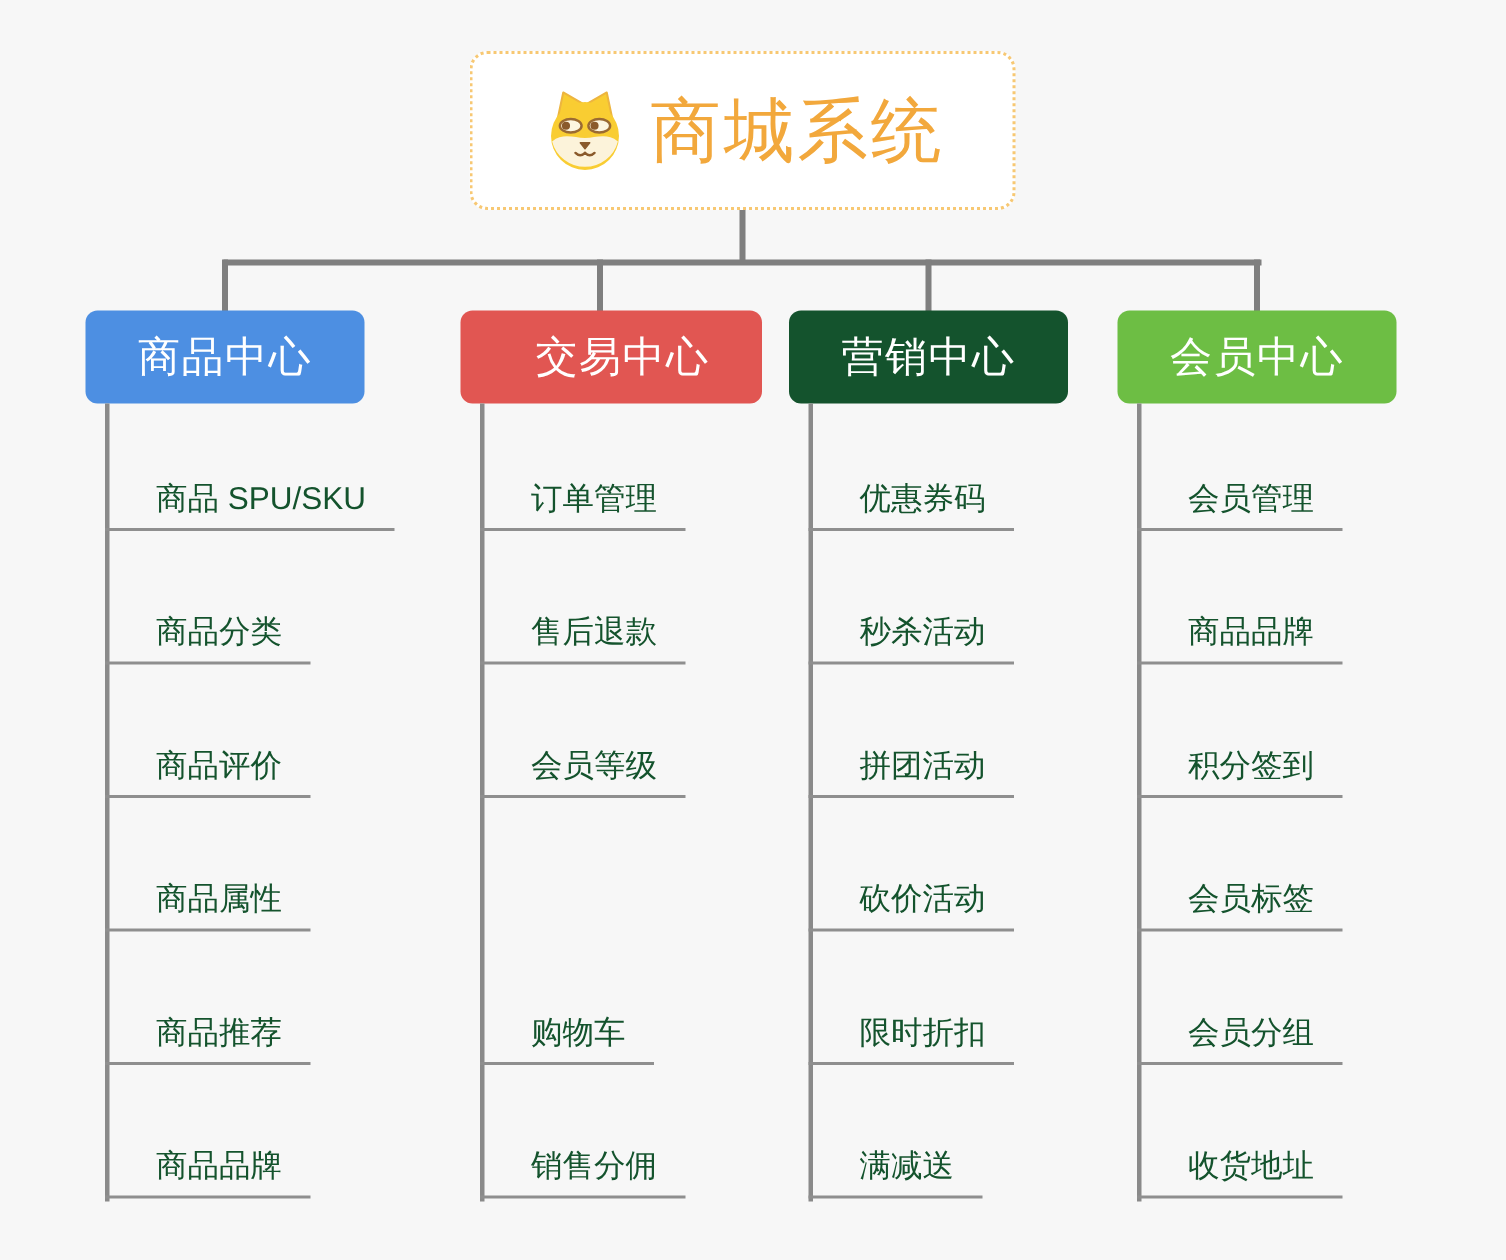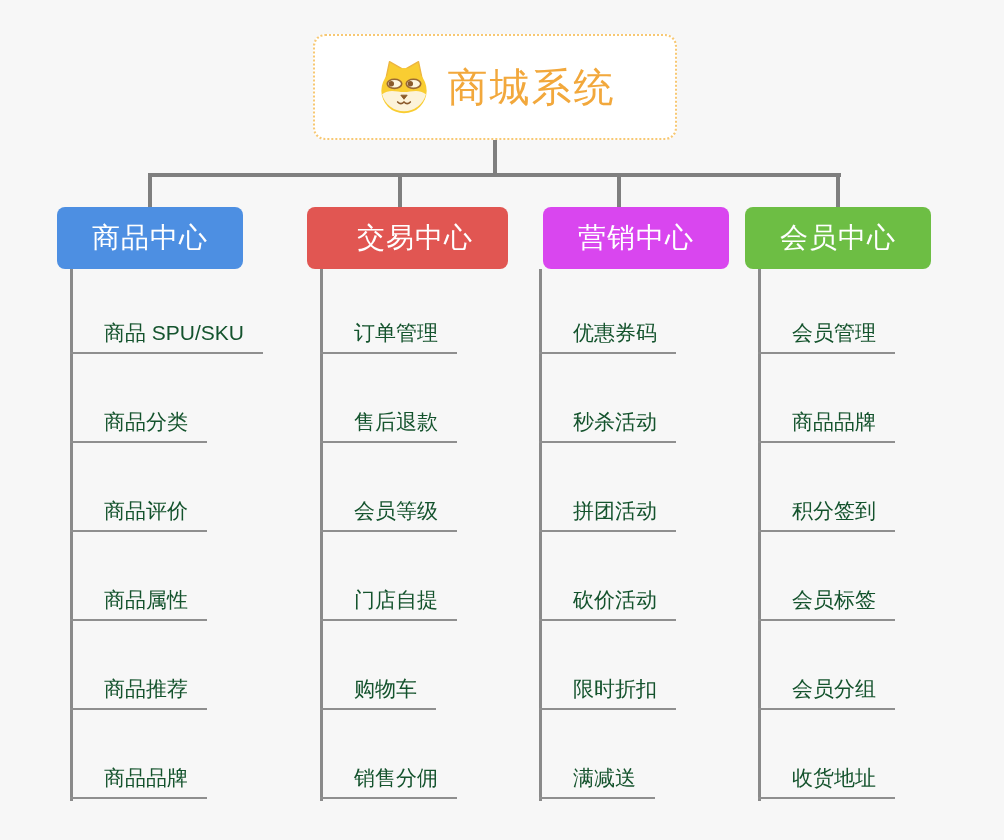--- a/index.html
+++ b/index.html
@@ -12,21 +12,21 @@
   .root-stem{left:493px;top:140px;width:4px;height:36px;}
   .hline{left:149px;top:173px;width:692px;height:4px;}
   .drop{left:91px;top:173px;width:4px;height:38px;}
   
   .root-node{
     position:absolute;left:313px;top:34px;width:364px;height:106px;
     background:#ffffff;border:2px dotted #f7c873;border-radius:12px;
     display:flex;align-items:center;justify-content:center;gap:15px;
     box-sizing:border-box;
   }
-  .root-title{font-size:40px;font-weight:500;color:#f2a83c;letter-spacing:2px;}
+  .root-title{font-size:47px;font-weight:500;color:#f2a83c;letter-spacing:2px;}
   .dog{width:58px;height:58px;flex:0 0 auto;}
   
   .column{position:absolute;top:0;width:250px;height:817px;}
   .col-0{left:57px}.col-1{left:307px}.col-2{left:526px}.col-3{left:745px}
   .branch-header{
     position:absolute;left:0;top:207px;width:186px;height:62px;
     border-radius:8px;color:#ffffff;font-size:28px;
     display:flex;align-items:center;justify-content:center;letter-spacing:1px;
   }
   .vline{position:absolute;left:13px;top:269px;width:3px;height:532px;background:#8a8a8a;}
@@ -78,28 +78,27 @@
 
   <div class="column col-1">
     <div class="tline drop" style="background-color: rgb(127, 127, 127);"></div>
     <div class="branch-header" style="background-color: rgb(225, 86, 82); padding-left: 15px;">
       <span>交易中心</span>
     </div>
     <div class="vline"></div>
     <div class="item item-0">订单管理</div>
     <div class="item item-1">售后退款</div>
     <div class="item item-2">会员等级</div>
-    <div class="item item-3">门店自提</div>
     <div class="item item-4">购物车</div>
     <div class="item item-5">销售分佣</div>
   </div>
 
   <div class="column col-2">
     <div class="tline drop" style="background-color: rgb(127, 127, 127);"></div>
-    <div class="branch-header" style="background-color: #d946ef; margin-left: 17px;">
+    <div class="branch-header" style="background-color: #14532d;">
       <span>营销中心</span>
     </div>
     <div class="vline"></div>
     <div class="item item-0">优惠券码</div>
     <div class="item item-1">秒杀活动</div>
     <div class="item item-2">拼团活动</div>
     <div class="item item-3">砍价活动</div>
     <div class="item item-4">限时折扣</div>
     <div class="item item-5">满减送</div>
   </div>

